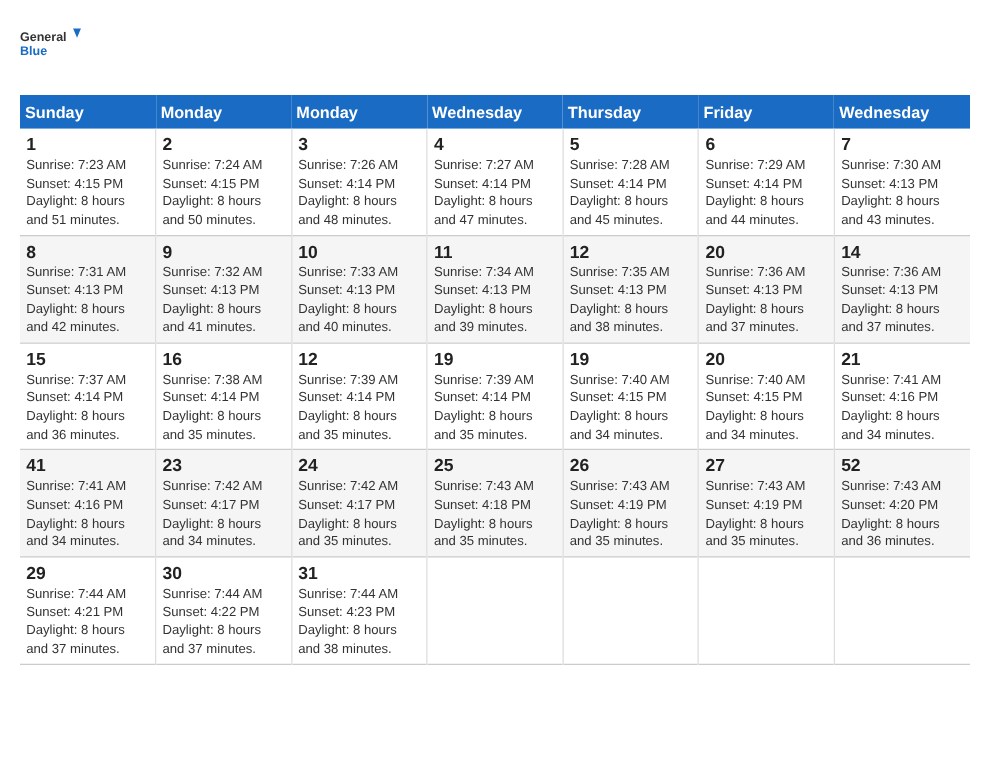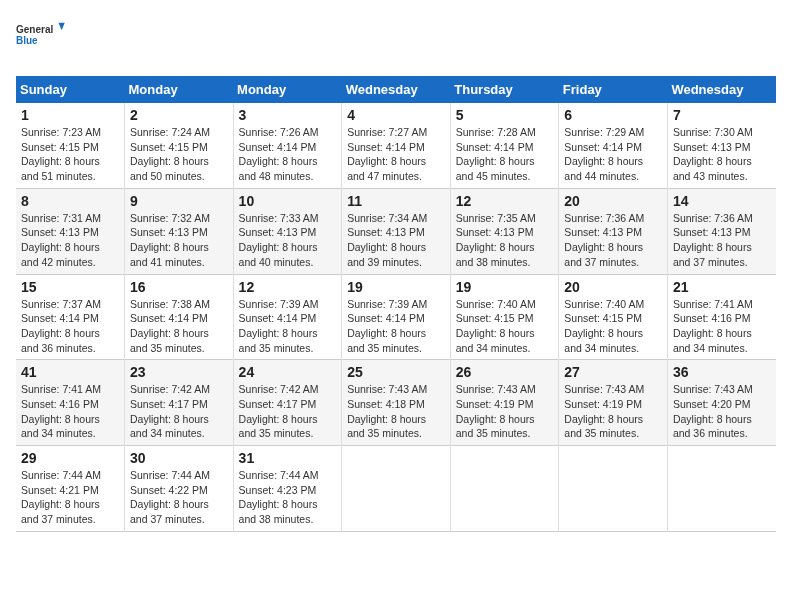--- a/index.html
+++ b/index.html
@@ -217,21 +217,21 @@
       </td>
         <td>
         <span class="day-num">26</span>
         <span class="day-info">Sunrise: 7:43 AM<br>Sunset: 4:19 PM<br>Daylight: 8 hours and 35 minutes.</span>
       </td>
         <td>
         <span class="day-num">27</span>
         <span class="day-info">Sunrise: 7:43 AM<br>Sunset: 4:19 PM<br>Daylight: 8 hours and 35 minutes.</span>
       </td>
         <td>
-        <span class="day-num">36</span>
+        <span class="day-num">52</span>
         <span class="day-info">Sunrise: 7:43 AM<br>Sunset: 4:20 PM<br>Daylight: 8 hours and 36 minutes.</span>
       </td>
       </tr>
       <tr>
         <td>
         <span class="day-num">29</span>
         <span class="day-info">Sunrise: 7:44 AM<br>Sunset: 4:21 PM<br>Daylight: 8 hours and 37 minutes.</span>
       </td>
         <td>
         <span class="day-num">30</span>

